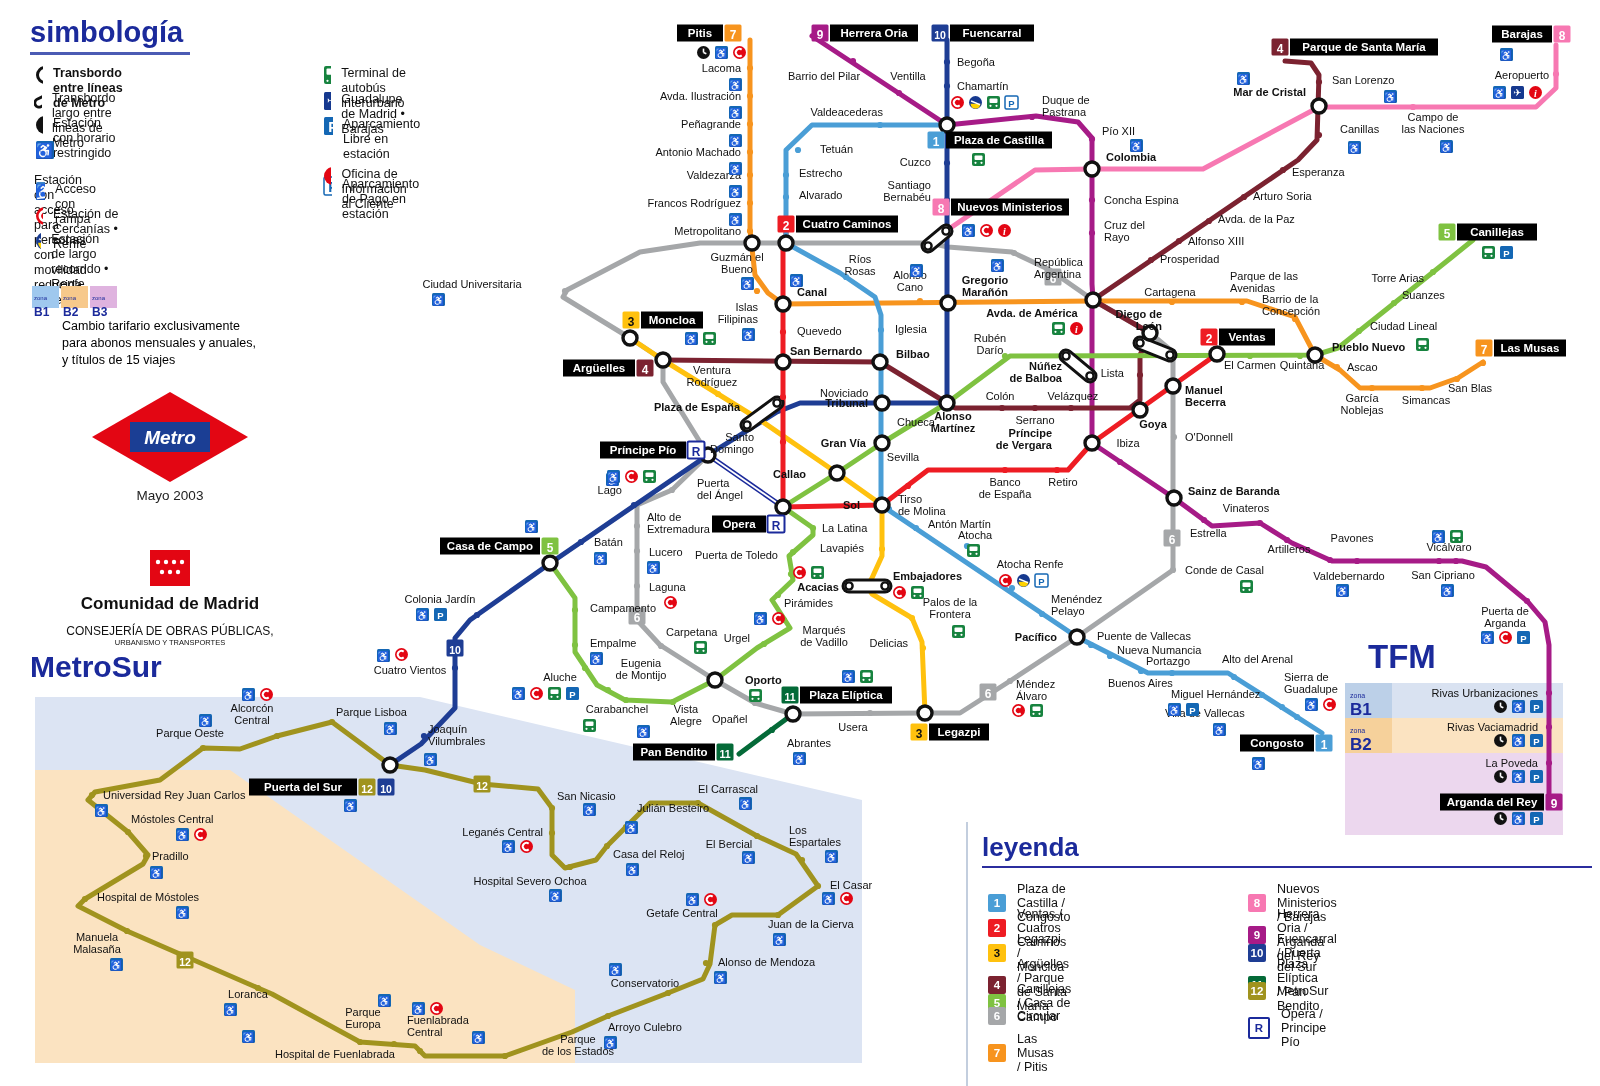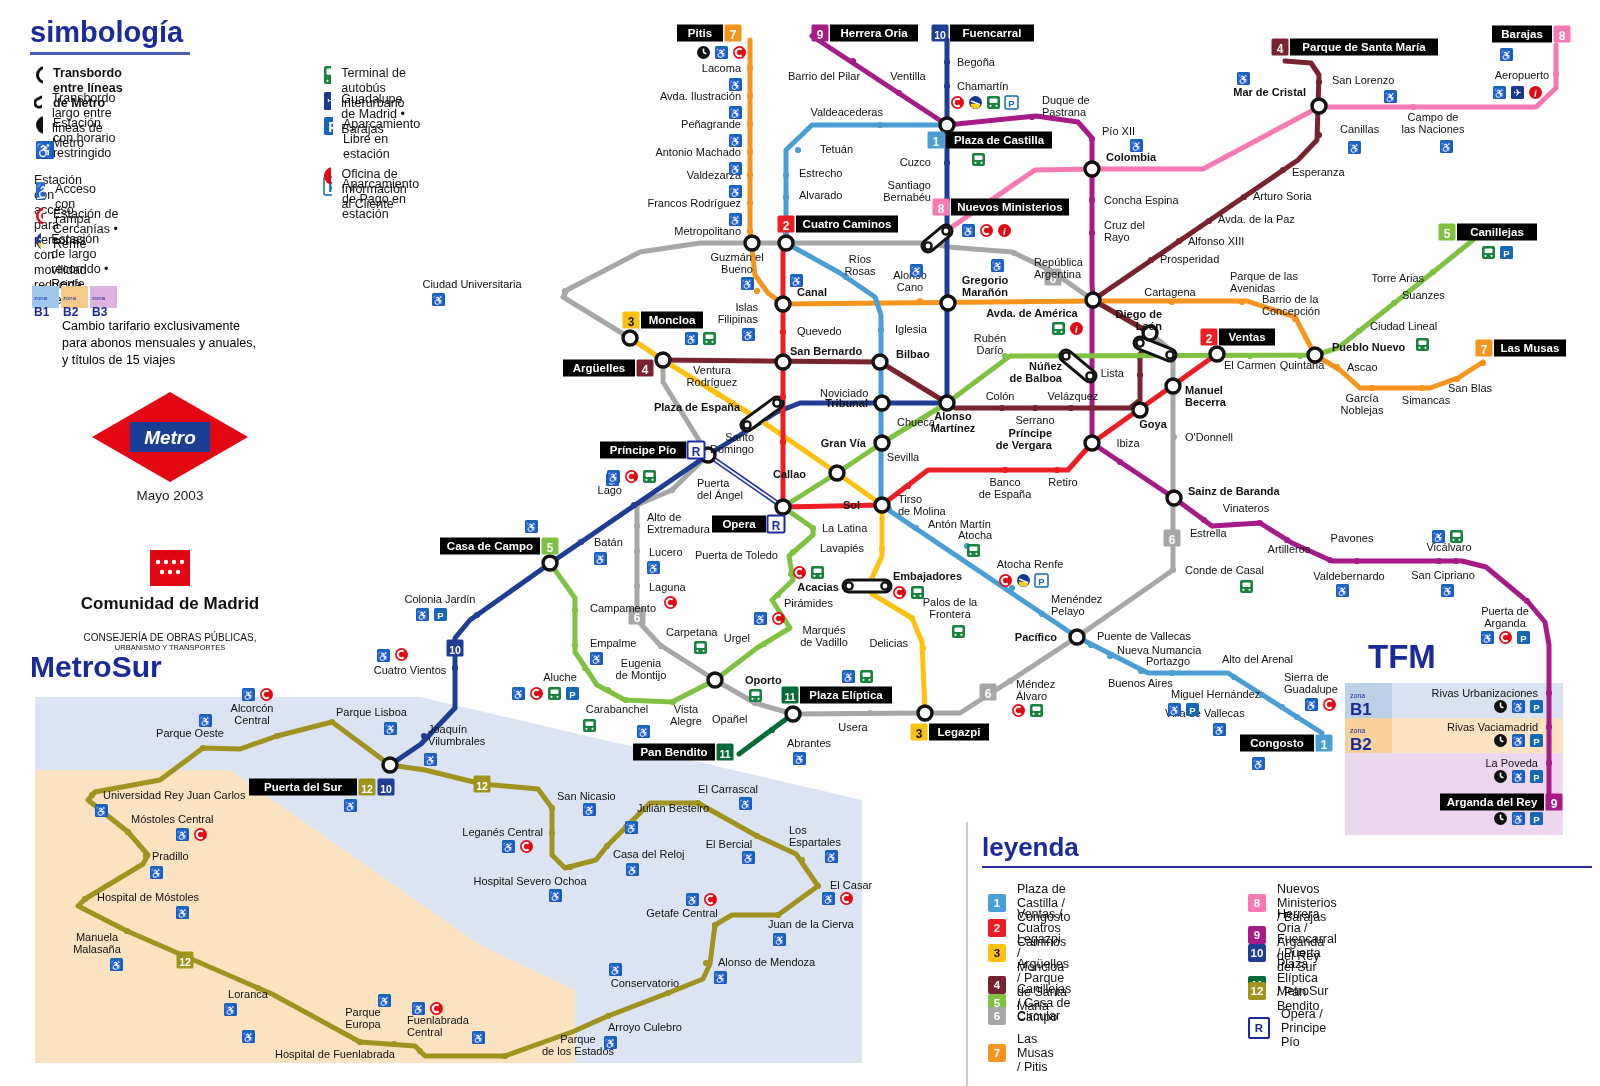--- a/index.html
+++ b/index.html
@@ -164,21 +164,21 @@
         <circle cx="10" cy="14" r="2.2"></circle>
         <circle cx="18" cy="14" r="2.2"></circle>
         <circle cx="26" cy="14" r="2.2"></circle>
         <circle cx="34" cy="14" r="2.2"></circle>
         <circle cx="14" cy="24" r="2.2"></circle>
         <circle cx="22" cy="24" r="2.2"></circle>
         <circle cx="30" cy="24" r="2.2"></circle>
       </g>
   </svg>
   <div style="font-size:17px;font-weight:bold;color:#111;margin-top:2px">Comunidad de Madrid</div>
-  <div style="font-size:10px;color:#111;margin-top:18px">CONSEJERÍA DE OBRAS PÚBLICAS,</div>
+  <div style="font-size:12px;color:#111;margin-top:10px">CONSEJERÍA DE OBRAS PÚBLICAS,</div>
   <div style="font-size:7.5px;color:#111">URBANISMO Y TRANSPORTES</div>
 </div>
 
 <div class="abs title" style="left:30px;top:650px;font-size:30px">MetroSur</div>
 <div class="ztab" style="left:36px;top:700px">
     <span class="zs">zona</span>
     <span class="zv" style="font-size:22px">B1</span>
   </div>
 <div class="ztab" style="left:36px;top:1018px">
     <span class="zs">zona</span>

